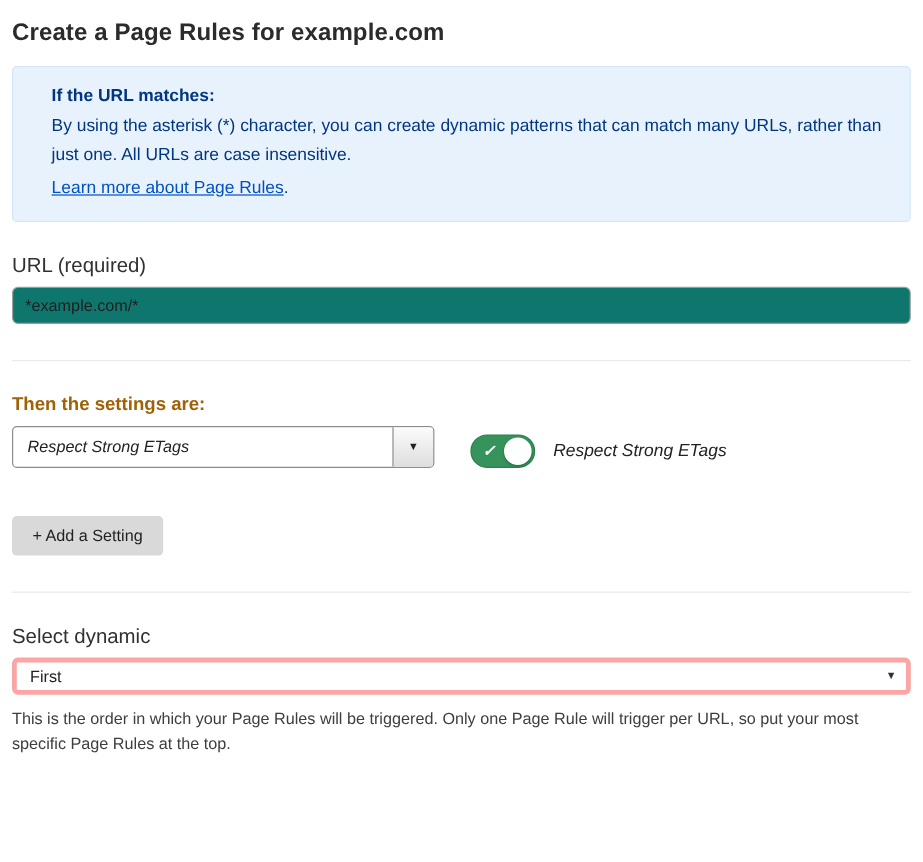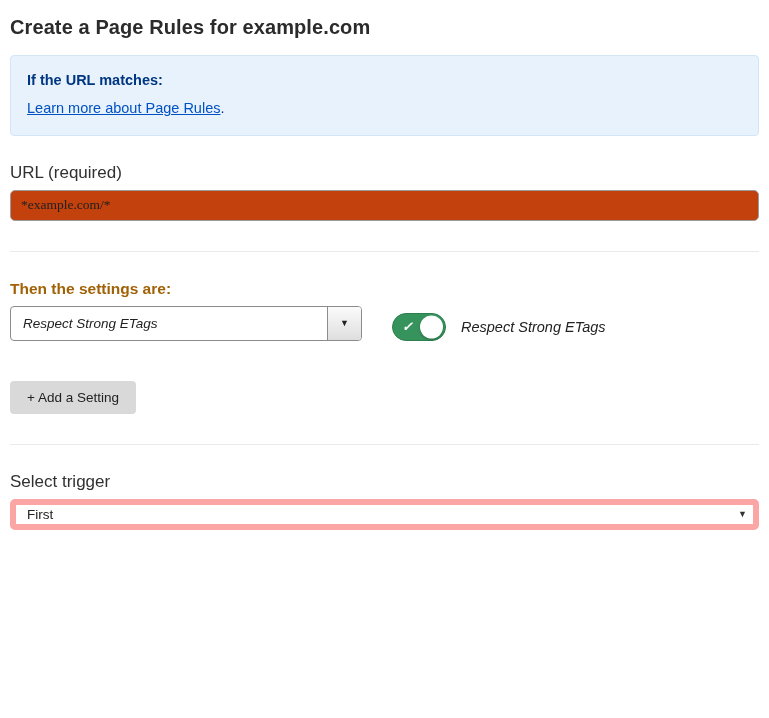--- a/index.html
+++ b/index.html
@@ -19,21 +19,21 @@
     font-weight: bold;
     color: #2b2b2b;
     margin-top: 6px;
     letter-spacing: 0.1px;
   }
   .info-box {
     margin-top: 16px;
     background: #e8f2fc;
     border: 1px solid #d2e6f8;
     border-radius: 4px;
-    padding: 13px 16px 14px 16px;
+    padding: 13px 16px 14px 32px;
     color: #003681;
     font-size: 14.5px;
     line-height: 1.65;
   }
   .info-heading {
     font-weight: bold;
   }
   .info-body {
     margin-top: 1px;
     max-width: 720px;
@@ -46,26 +46,26 @@
   }
   .field-label {
     font-size: 17px;
     color: #313131;
     margin-top: 27px;
   }
   .url-input {
     margin-top: 7px;
     width: 100%;
     height: 31px;
-    background: #c2410c;
+    background: #0f766e;
     border: 1px solid #9b9b9b;
     border-radius: 5px;
     padding: 0 10px;
     font-size: 13.5px;
-    font-family: Liberation Serif, serif;
+    font-family: Liberation Sans, sans-serif;
     color: #1f1f1f;
     outline: none;
   }
   .divider {
     border: none;
     border-top: 1px solid #e9e9e9;
     margin-top: 30px;
   }
   .section-heading {
     margin-top: 28px;
@@ -170,21 +170,21 @@
     margin-top: 40px;
   }
   .order-select-wrap {
     margin-top: 7px;
     position: relative;
     width: 100%;
   }
   .order-select {
     width: 100%;
     height: 31px;
-    border: 6px solid #fca5a5;
+    border: 4px solid #fca5a5;
     border-radius: 5px;
     background: #ffffff;
     display: flex;
     align-items: center;
     padding: 0 11px;
     font-size: 13.5px;
     color: #222222;
     cursor: pointer;
   }
   .order-select-chevron {
@@ -206,20 +206,21 @@
 </style>
 </head>
 <body>
 
 <div class="page">
 
   <h1 class="page-title">Create a Page Rules for example.com</h1>
 
   <div class="info-box">
     <div class="info-heading">If the URL matches:</div>
+    <div class="info-body">By using the asterisk (*) character, you can create dynamic patterns that can match many URLs, rather than just one. All URLs are case insensitive.</div>
     <div class="info-link-line">
       <a class="info-link">Learn more about Page Rules</a><span>.</span>
     </div>
   </div>
 
   <div class="field-label">URL (required)</div>
   <input class="url-input" type="text" value="*example.com/*" style="">
 
   <hr class="divider">
 
@@ -238,27 +239,28 @@
       </div>
       <span class="toggle-label">Respect Strong ETags</span>
     </div>
   </div>
 
   <button class="btn btn-secondary add-setting-btn">+ Add a Setting</button>
 
   <hr class="divider">
 
 
-  <div class="field-label">Select trigger</div>
+  <div class="field-label">Select dynamic</div>
 
   <div class="order-select-wrap">
     <div class="order-select">
       <span>First</span>
     </div>
     <span class="order-select-chevron">▼</span>
   </div>
 
+  <div class="help-text">This is the order in which your Page Rules will be triggered. Only one Page Rule will trigger per URL, so put your most specific Page Rules at the top.</div>
 
   
 
   
 
 </div>
 
 </body></html>

